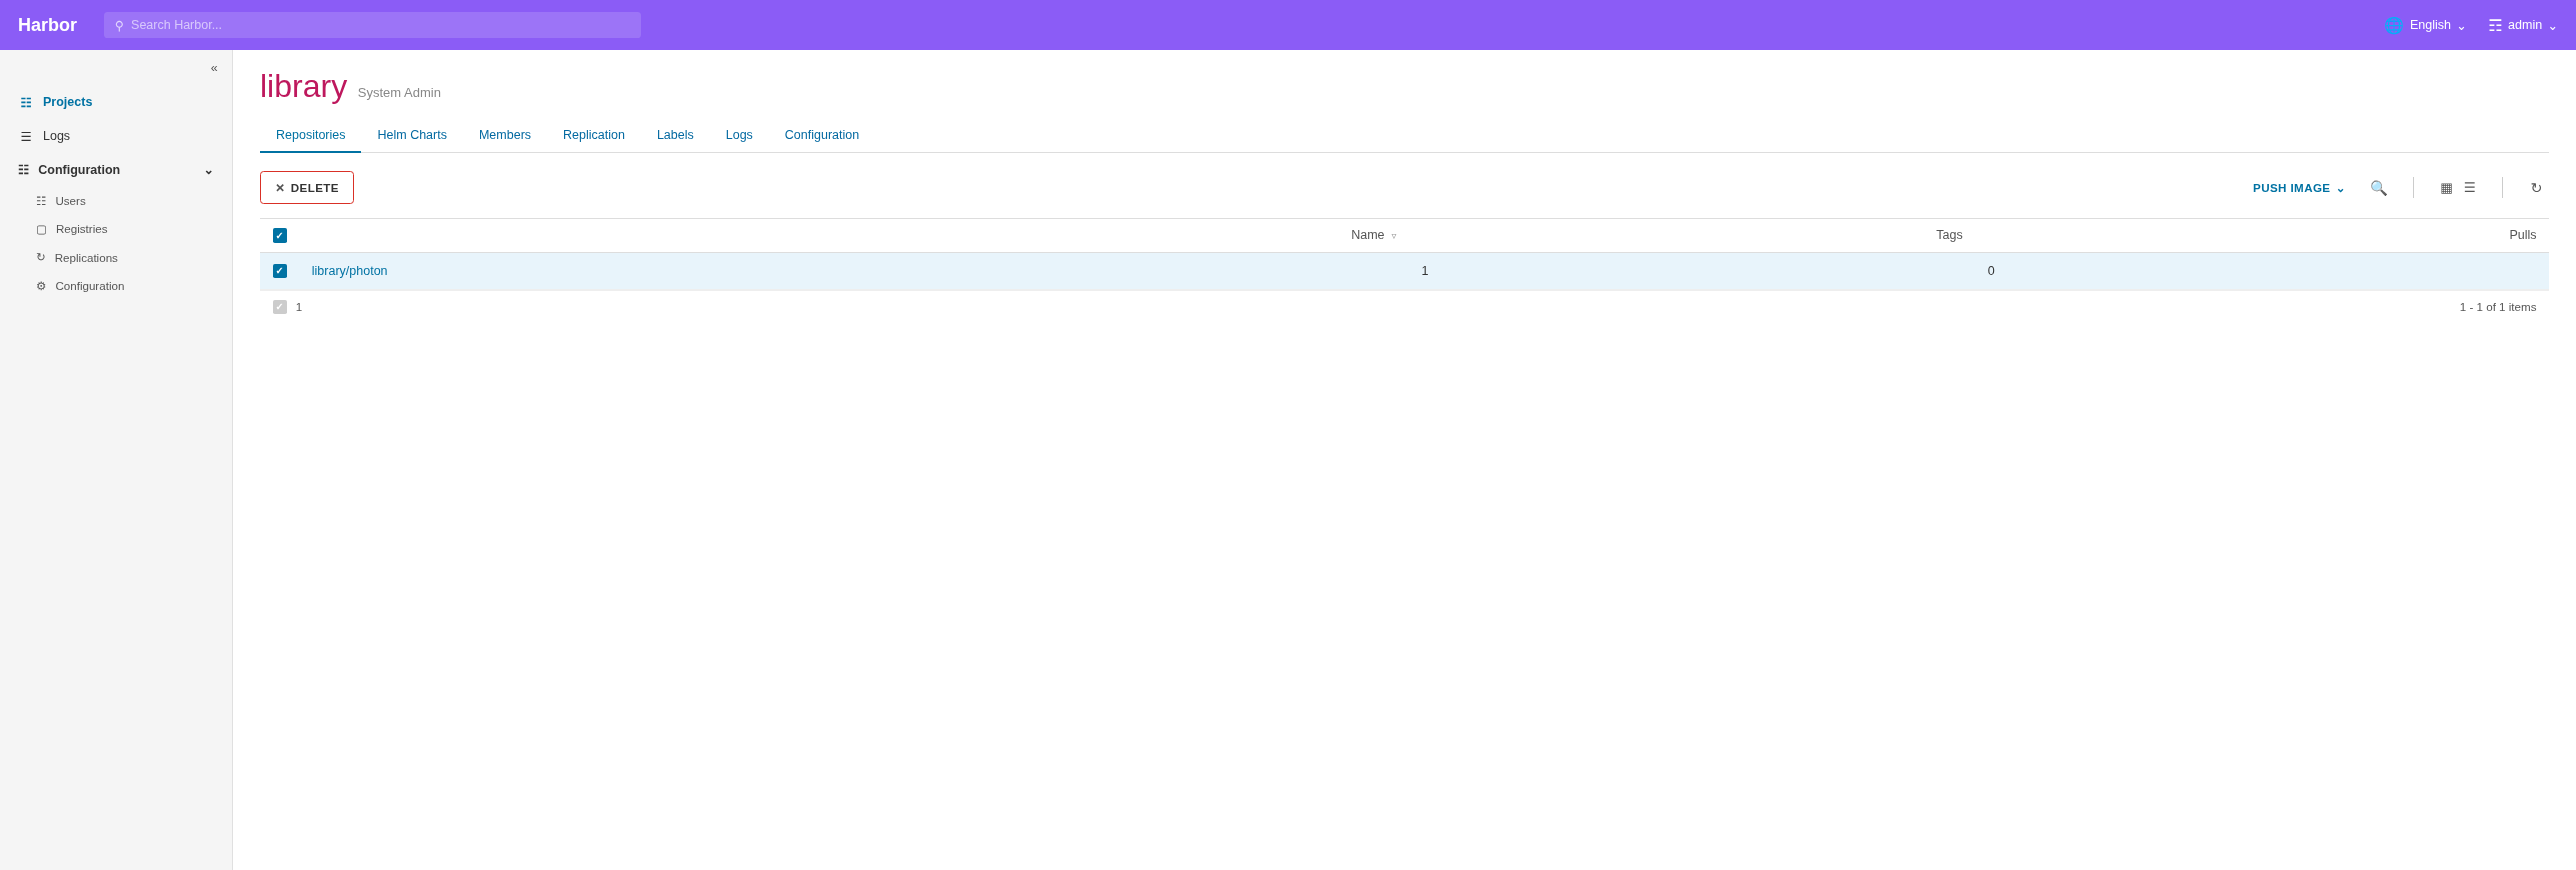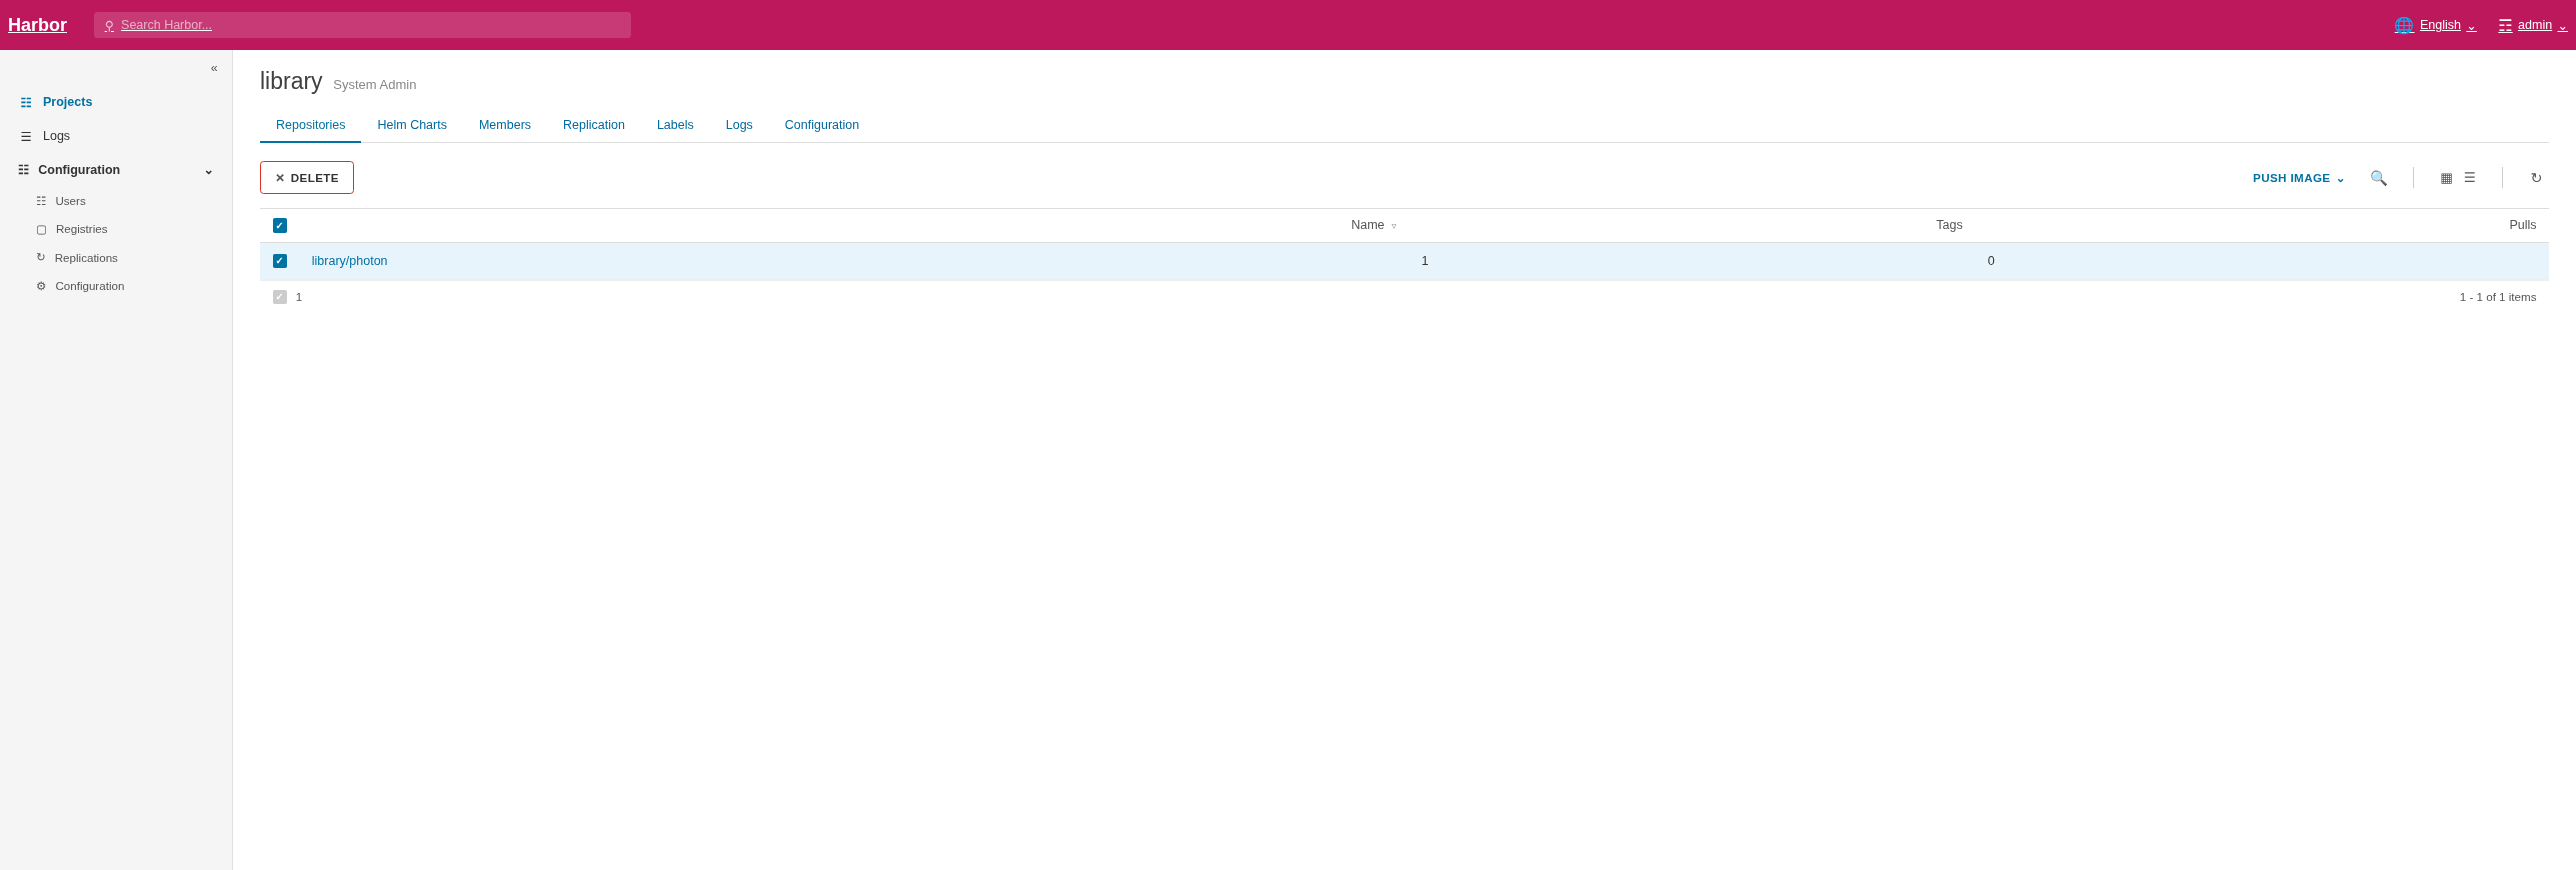--- a/index.html
+++ b/index.html
@@ -1,27 +1,26 @@
 <!DOCTYPE html>
 <html style="font-size:14.3px"><head>
   <meta charset="utf-8">
   <style>
     * { box-sizing: border-box; margin: 0; padding: 0; }
     body { font-family: Arial, sans-serif; font-size: 12.5px; color: #333; display: flex; flex-direction: column; height: 100vh; overflow: hidden; }
 
     
     .top-nav {
-      background-color: #be185d;
-      color: white;
-      display: flex;
-      align-items: center;
-      padding: 0 8px;
+      background-color: #8b5cf6;
+      color: white;
+      display: flex;
+      align-items: center;
+      padding: 0 18px;
       height: 50px;
       flex-shrink: 0;
-      text-decoration: underline;
     }
     .top-nav .brand {
       font-size: 18px;
       font-weight: bold;
       color: white;
       margin-right: 27px;
       white-space: nowrap;
     }
     .top-nav .search-bar {
       display: flex;
@@ -135,23 +134,23 @@
       margin-bottom: 7.2px;
     }
 
     .page-header {
       display: flex;
       align-items: baseline;
       gap: 10.7px;
       margin-bottom: 14.3px;
     }
     .page-title {
-      font-size: 23px;
+      font-size: 32px;
       font-weight: 400;
-      color: #404040;
+      color: #be185d;
     }
     .page-subtitle {
       font-size: 13px;
       color: #888;
     }
 
     
     .tabs {
       display: flex;
       border-bottom: 0.9px solid #ddd;

